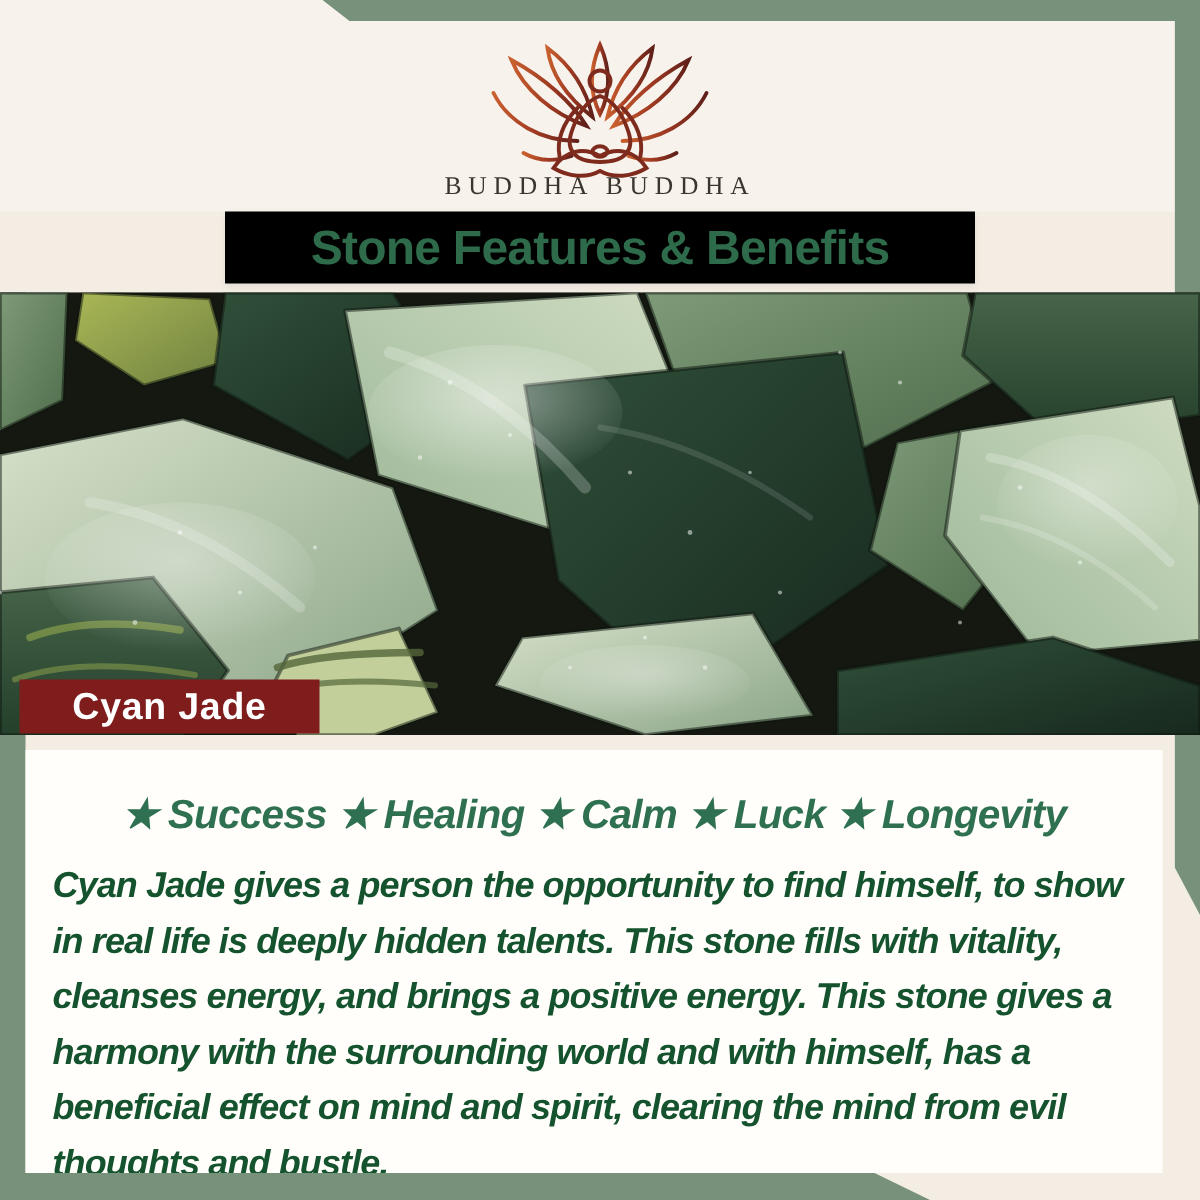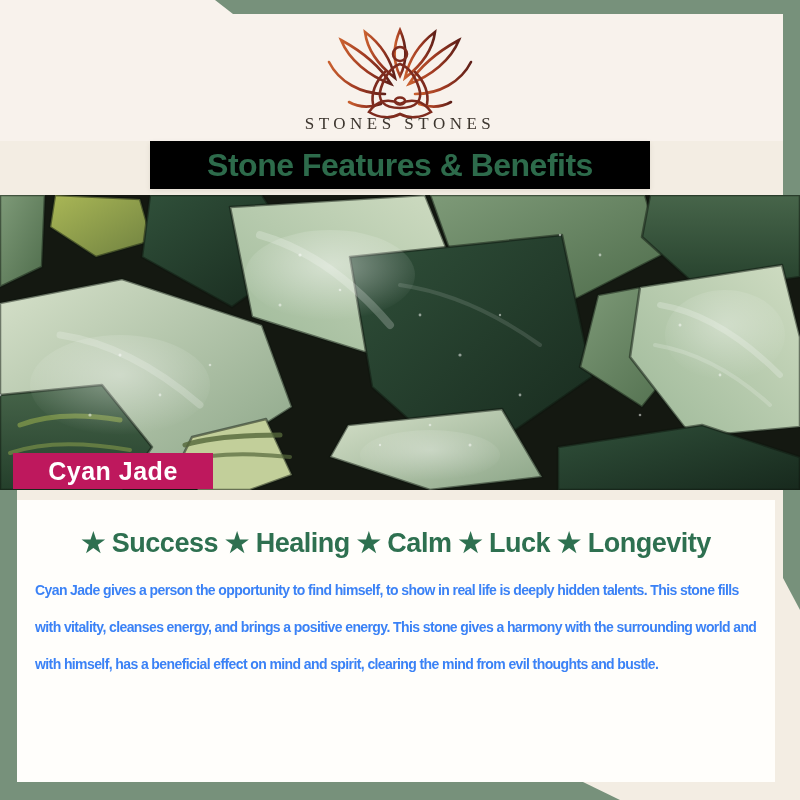--- a/index.html
+++ b/index.html
@@ -24,29 +24,29 @@
          font-family:"Liberation Serif",serif;font-size:17px;letter-spacing:4.5px;
          color:#3c352e;}
   
   .banner{left:150px;top:141px;width:500px;height:48px;background:#000000;
           box-shadow:0 2px 5px rgba(90,80,60,.10);
           display:flex;align-items:center;justify-content:center;}
   .banner-title{font-size:32px;font-weight:700;color:#2d6b4b;letter-spacing:-.5px;}
   
   .photo{left:0;top:195px;width:800px;height:295px;overflow:hidden;background:#141811;}
   .photo svg{display:block;}
-  .caption{left:13px;top:453px;width:200px;height:36px;background:#be185d;
+  .caption{left:13px;top:453px;width:200px;height:36px;background:#7f1d1d;
            display:flex;align-items:center;justify-content:center;
            color:#ffffff;font-size:25px;font-weight:700;letter-spacing:.5px;}
   
-  .panel{left:17px;top:500px;width:758px;height:282px;background:#fffefb;overflow:hidden;}
+  .panel{left:17px;top:500px;width:758px;height:282px;background:#fffefb;overflow:hidden;font-style:italic;}
   .tagline{margin:27px 10px 0;text-align:center;color:#2e7050;
            font-size:27px;font-weight:700;letter-spacing:-.5px;white-space:nowrap;}
-  .description{margin:13px 17px 0 18px;color:#3b82f6;
-           font-size:14px;line-height:37px;font-weight:700;letter-spacing:-.6px;}
+  .description{margin:13px 17px 0 18px;color:#14532d;
+           font-size:24px;line-height:37px;font-weight:700;letter-spacing:-.6px;}
 </style>
 </head>
 <body>
 
 <div class="abs header-bg"></div>
 
 <div class="abs strip strip-top"></div>
 <div class="abs strip strip-right"></div>
 <div class="abs strip-left-photo"></div>
 <div class="abs strip-left-lower"></div>
@@ -76,21 +76,21 @@
       <circle cx="75" cy="30" r="7"></circle>
       <path d="M75,40 C66,43 60,52 56,64 C52,76 58,84 75,84 C92,84 98,76 94,64 C90,52 84,43 75,40 Z"></path>
       <path d="M60,48 C50,58 46,70 48,80"></path>
       <path d="M90,48 C100,58 104,70 102,80"></path>
       <path d="M44,88 C52,76 64,74 75,80 C86,74 98,76 106,88 C96,94 84,95 75,90 C66,95 54,94 44,88 Z"></path>
       <ellipse cx="75" cy="77" rx="5" ry="3.5"></ellipse>
     </g>
   </svg>
 </div>
 
-<div class="abs brand">STONES STONES</div>
+<div class="abs brand">BUDDHA BUDDHA</div>
 
 <div class="abs banner">
   <span class="banner-title">Stone Features &amp; Benefits</span>
 </div>
 
 <div class="abs photo">
   <svg width="800" height="295" viewBox="0 0 800 295" preserveAspectRatio="none">
     <defs>
       <linearGradient id="gLight" x1="0" y1="0" x2="1" y2="1">
         <stop offset="0" stop-color="#d6e1ca"></stop>

